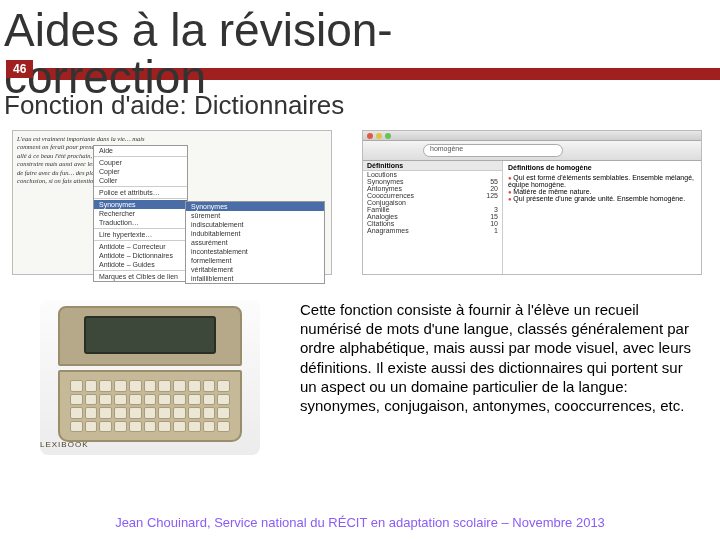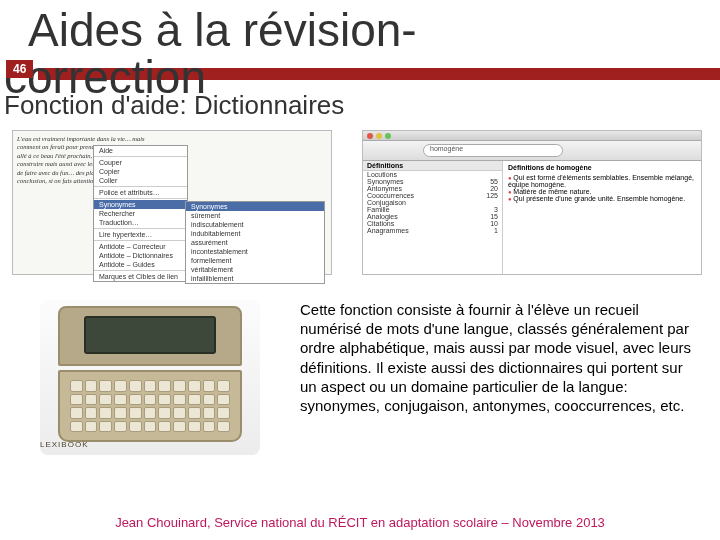--- a/index.html
+++ b/index.html
@@ -10,21 +10,20 @@
     background: #fff;
     position: relative;
     overflow: hidden;
   }
   .title {
     font-size: 46px;
     color: #333;
     line-height: 1.05;
     padding: 6px 4px 0 4px;
     font-weight: normal;
-    margin-left: 24px;
   }
   .page-badge {
     position: absolute;
     top: 60px;
     left: 6px;
     background: #a02020;
     color: #fff;
     font-size: 12px;
     font-weight: bold;
     padding: 2px 7px;
@@ -158,21 +157,21 @@
     line-height: 1.28;
     color: #000;
     font-weight: normal;
   }
   .footer {
     position: absolute;
     bottom: 10px;
     left: 0; right: 0;
     text-align: center;
     font-size: 13px;
-    color: #be185d;
+    color: #8b5cf6;
   }
 </style>
 </head>
 <body>
 
 <div class="title">Aides à la révision-</div>
 <div class="page-badge">46</div>
 <div class="red-bar"></div>
 <div class="title-line2">correction</div>
 <div class="subtitle">Fonction d'aide: Dictionnaires</div>

